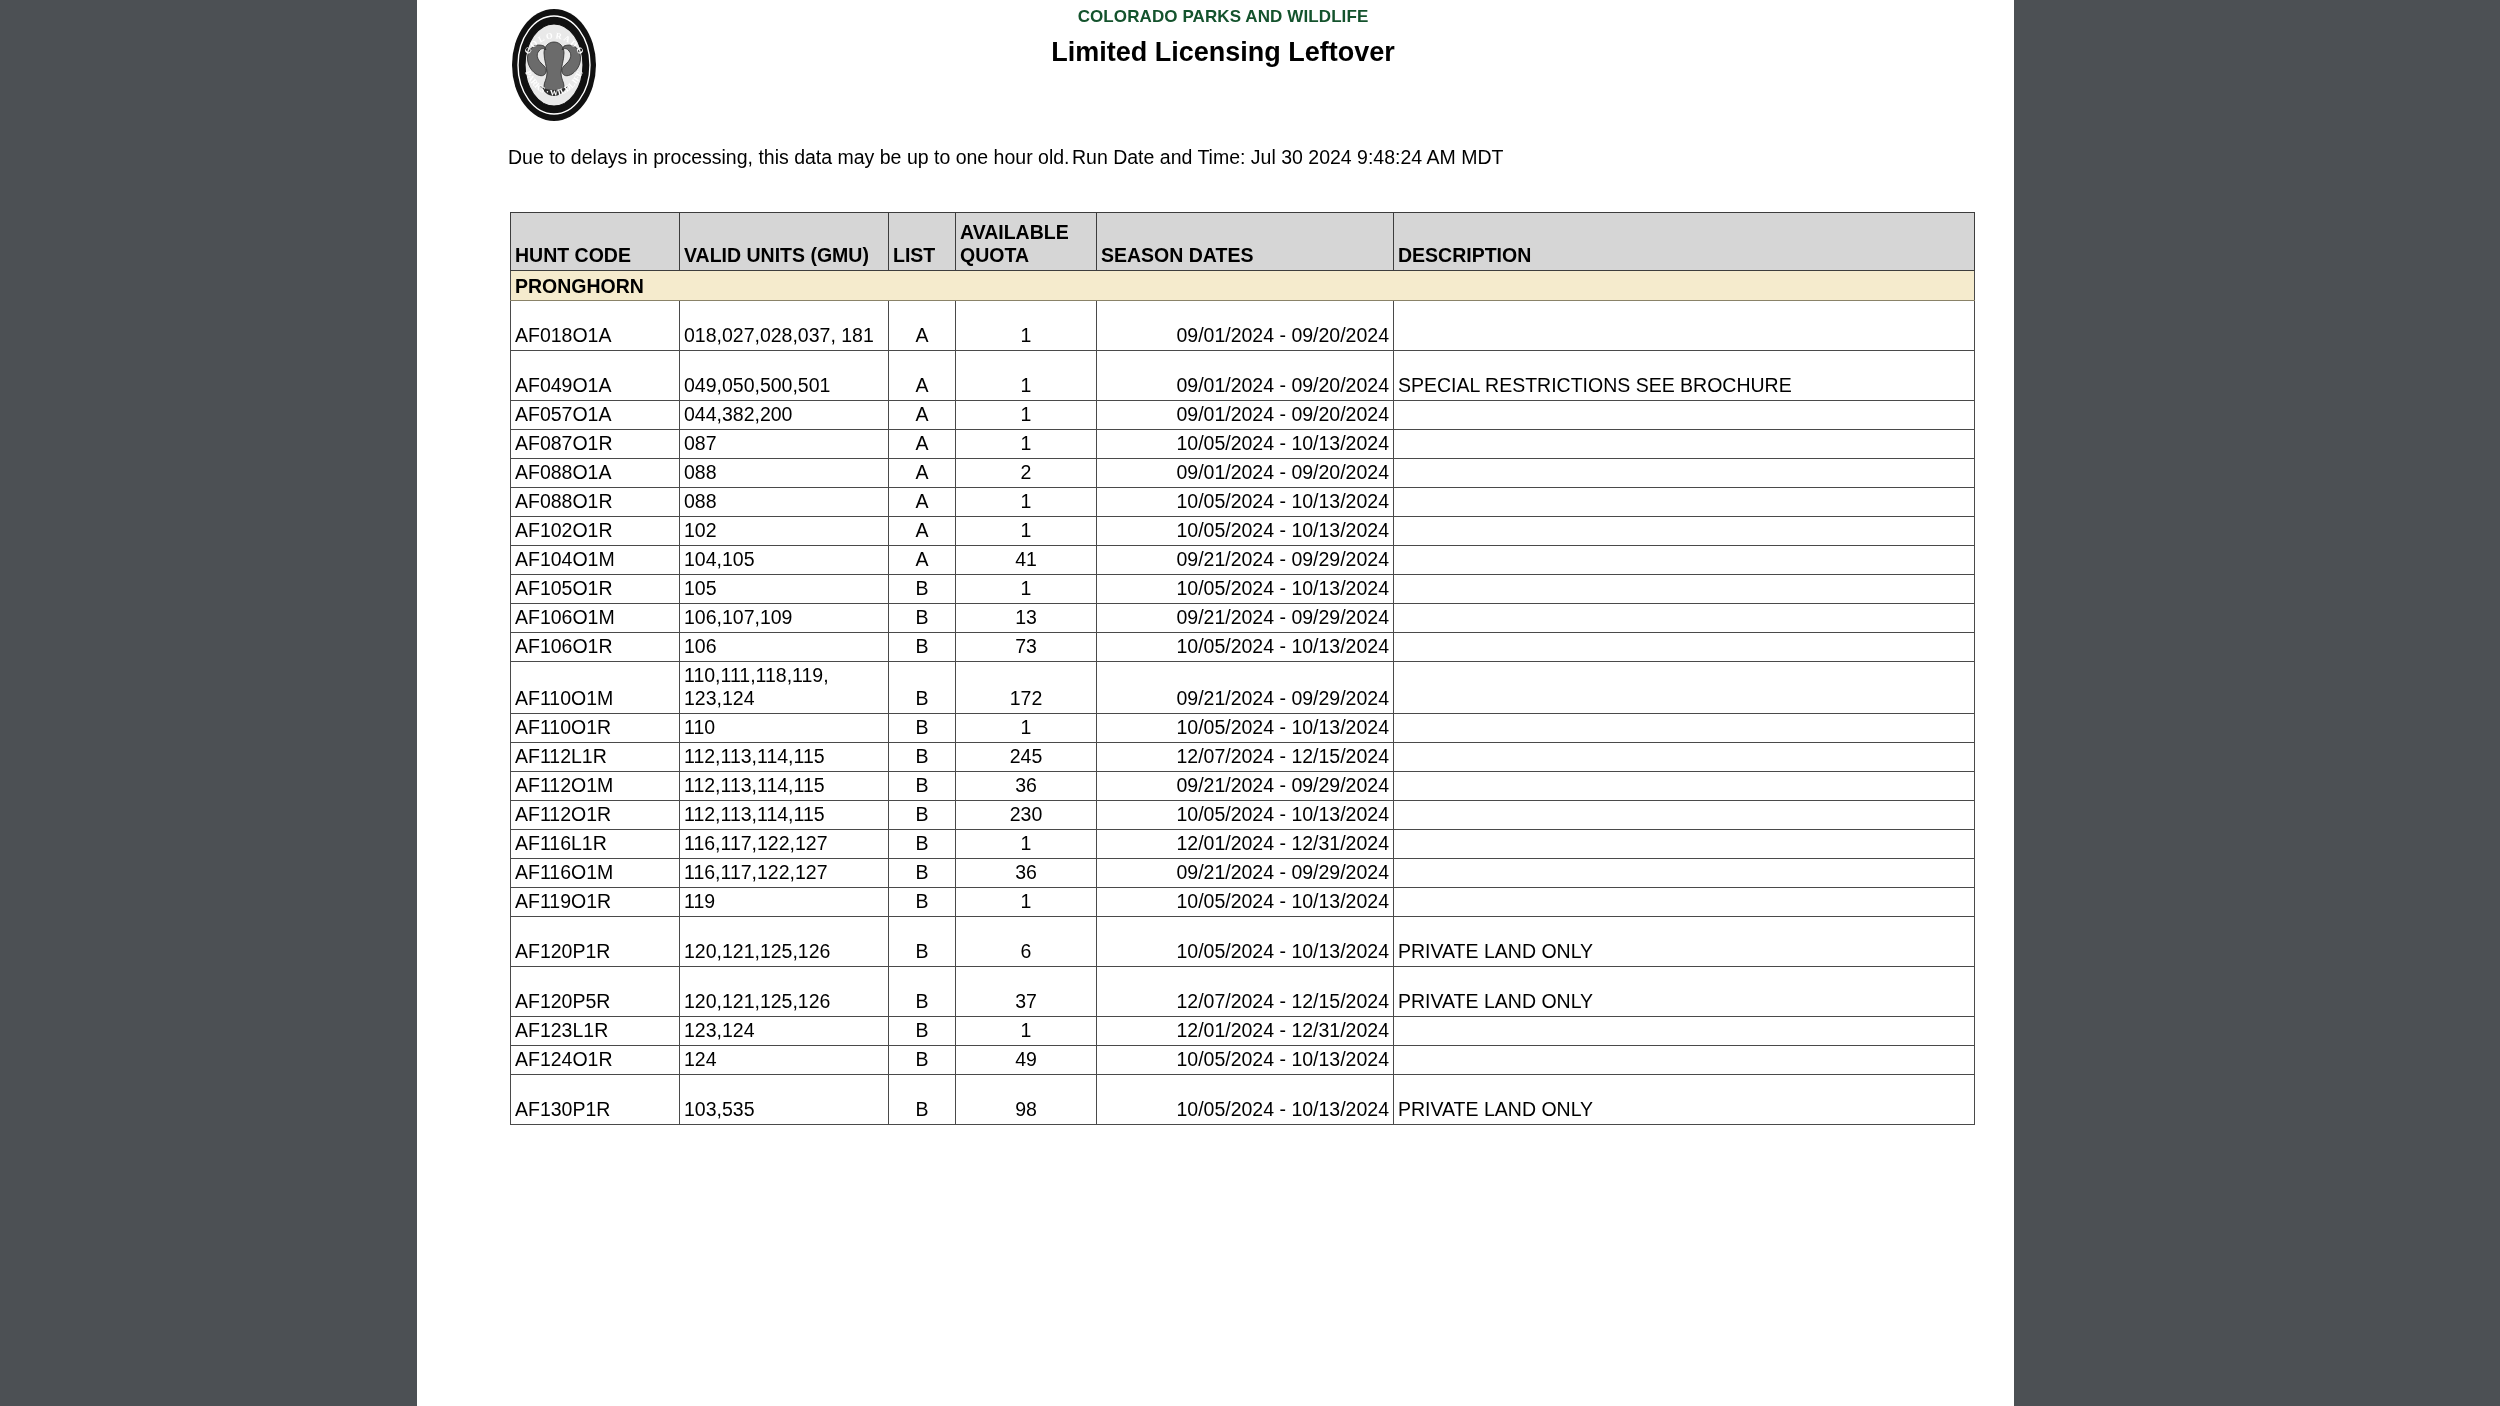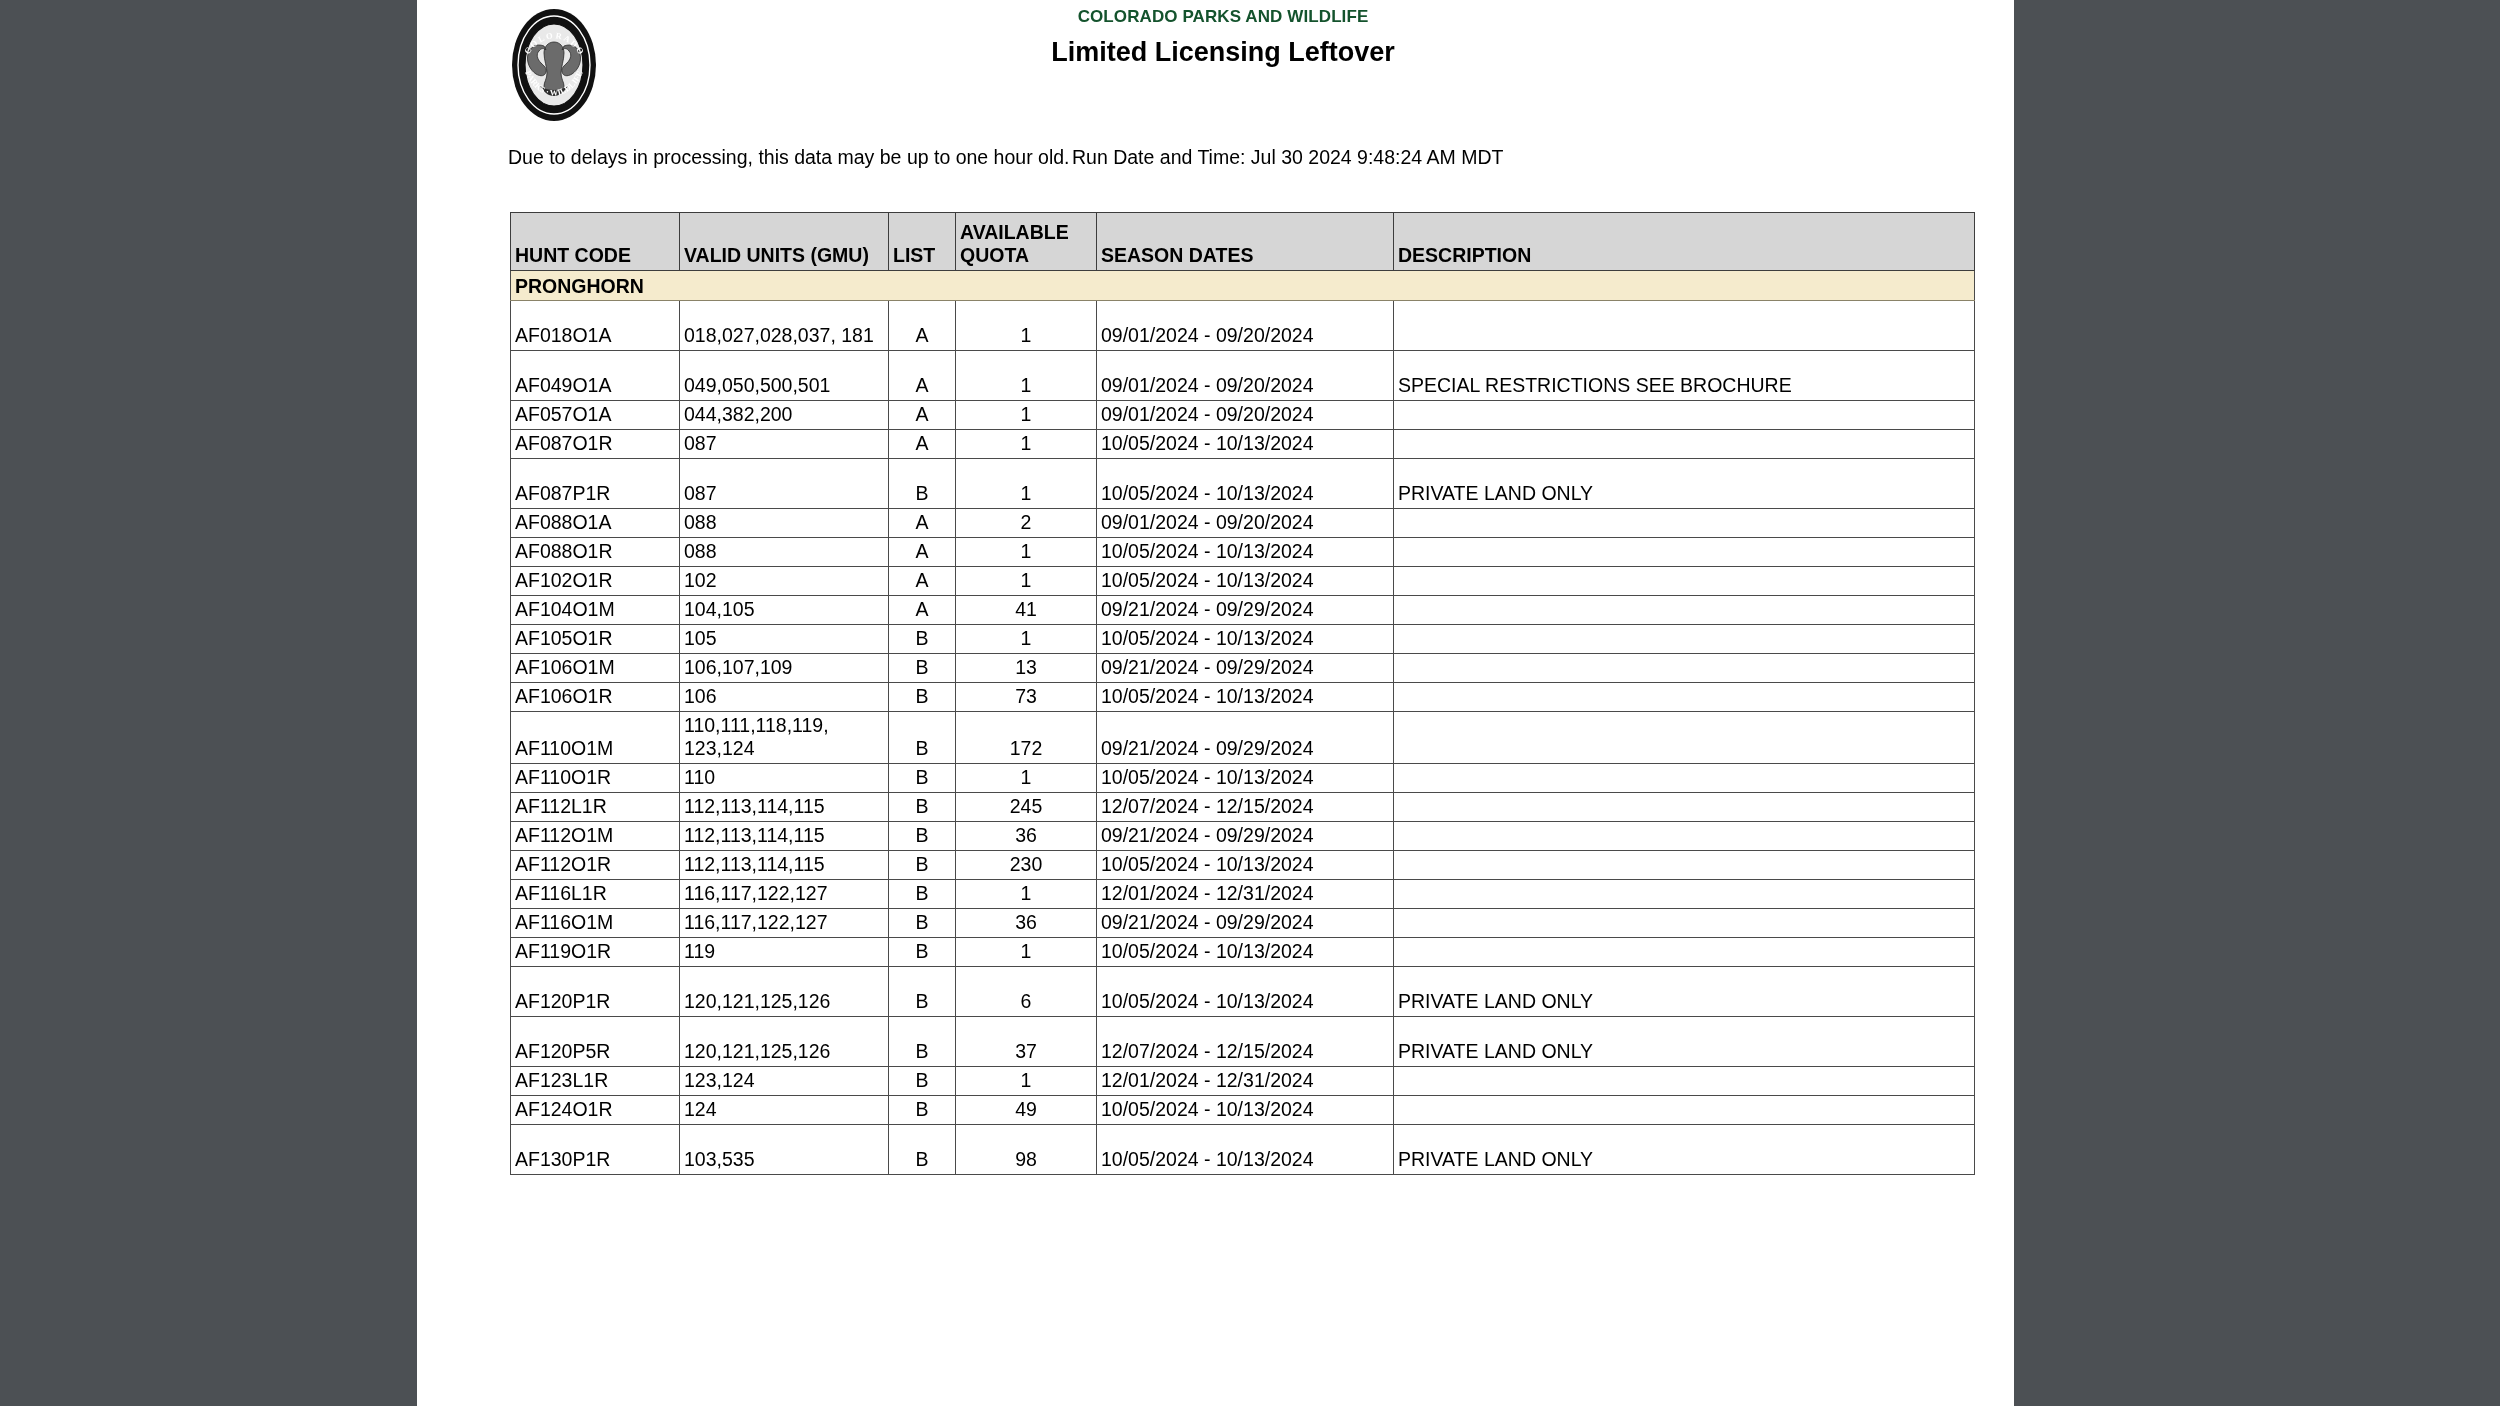--- a/index.html
+++ b/index.html
@@ -119,21 +119,21 @@
     height: 26px;
     padding-top: 1px;
     padding-bottom: 2px;
     border-top: 1px solid #3d3d3d;
     border-bottom: 1px solid #8a8368;
   }
   td.cell-hunt   { text-align: left; }
   td.cell-units  { text-align: left; }
   td.cell-list   { text-align: center; }
   td.cell-quota  { text-align: center; }
-  td.cell-season { text-align: left; }
+  td.cell-season { text-align: right; }
   td.cell-desc   { text-align: left; }
   tr.data-row td { height: 22px; }
   tr.data-row.tall td { height: 44px; }
 </style>
 </head>
 <body>
 
 <div id="viewport">
   <div id="page">
 
@@ -223,28 +223,20 @@
               <td class="cell-desc"></td>
             </tr>
             <tr class="data-row">
               <td class="cell-hunt">AF087O1R</td>
               <td class="cell-units">087</td>
               <td class="cell-list">A</td>
               <td class="cell-quota">1</td>
               <td class="cell-season">10/05/2024 - 10/13/2024</td>
               <td class="cell-desc"></td>
             </tr>
-            <tr class="data-row tall">
-              <td class="cell-hunt">AF087P1R</td>
-              <td class="cell-units">087</td>
-              <td class="cell-list">B</td>
-              <td class="cell-quota">1</td>
-              <td class="cell-season">10/05/2024 - 10/13/2024</td>
-              <td class="cell-desc">PRIVATE LAND ONLY</td>
-            </tr>
             <tr class="data-row">
               <td class="cell-hunt">AF088O1A</td>
               <td class="cell-units">088</td>
               <td class="cell-list">A</td>
               <td class="cell-quota">2</td>
               <td class="cell-season">09/01/2024 - 09/20/2024</td>
               <td class="cell-desc"></td>
             </tr>
             <tr class="data-row">
               <td class="cell-hunt">AF088O1R</td>

